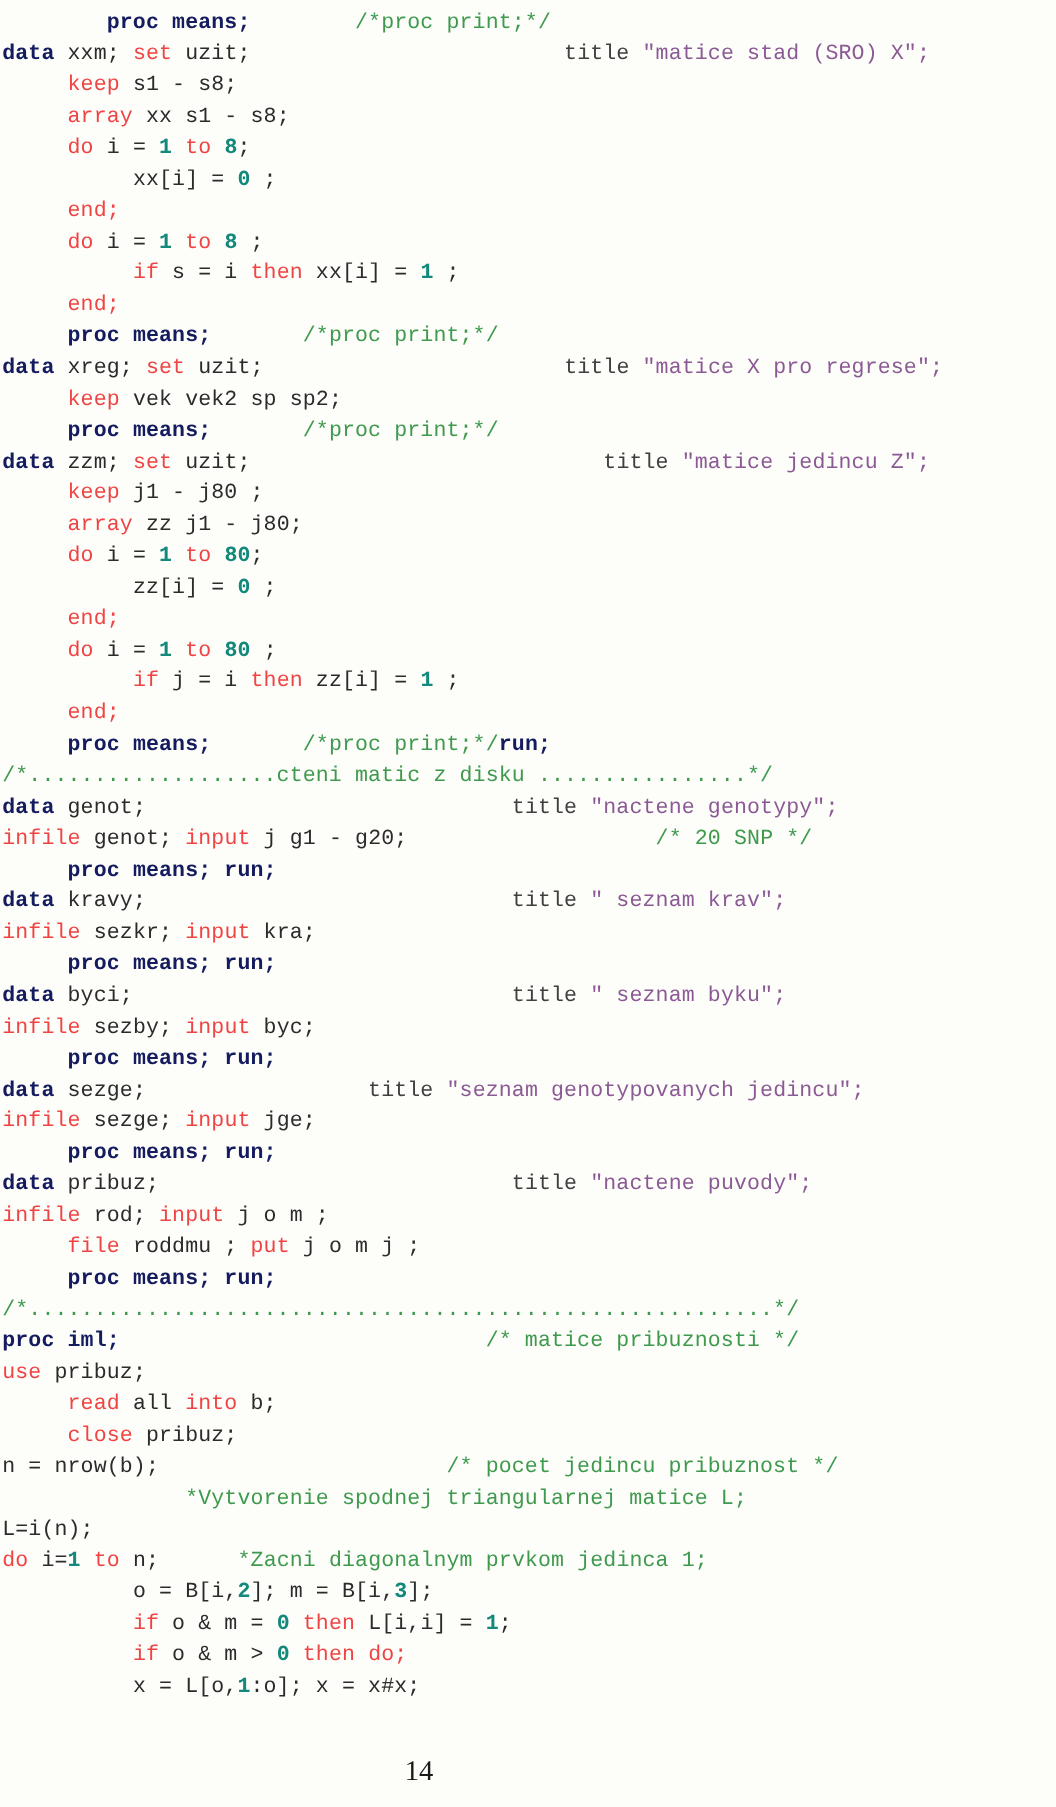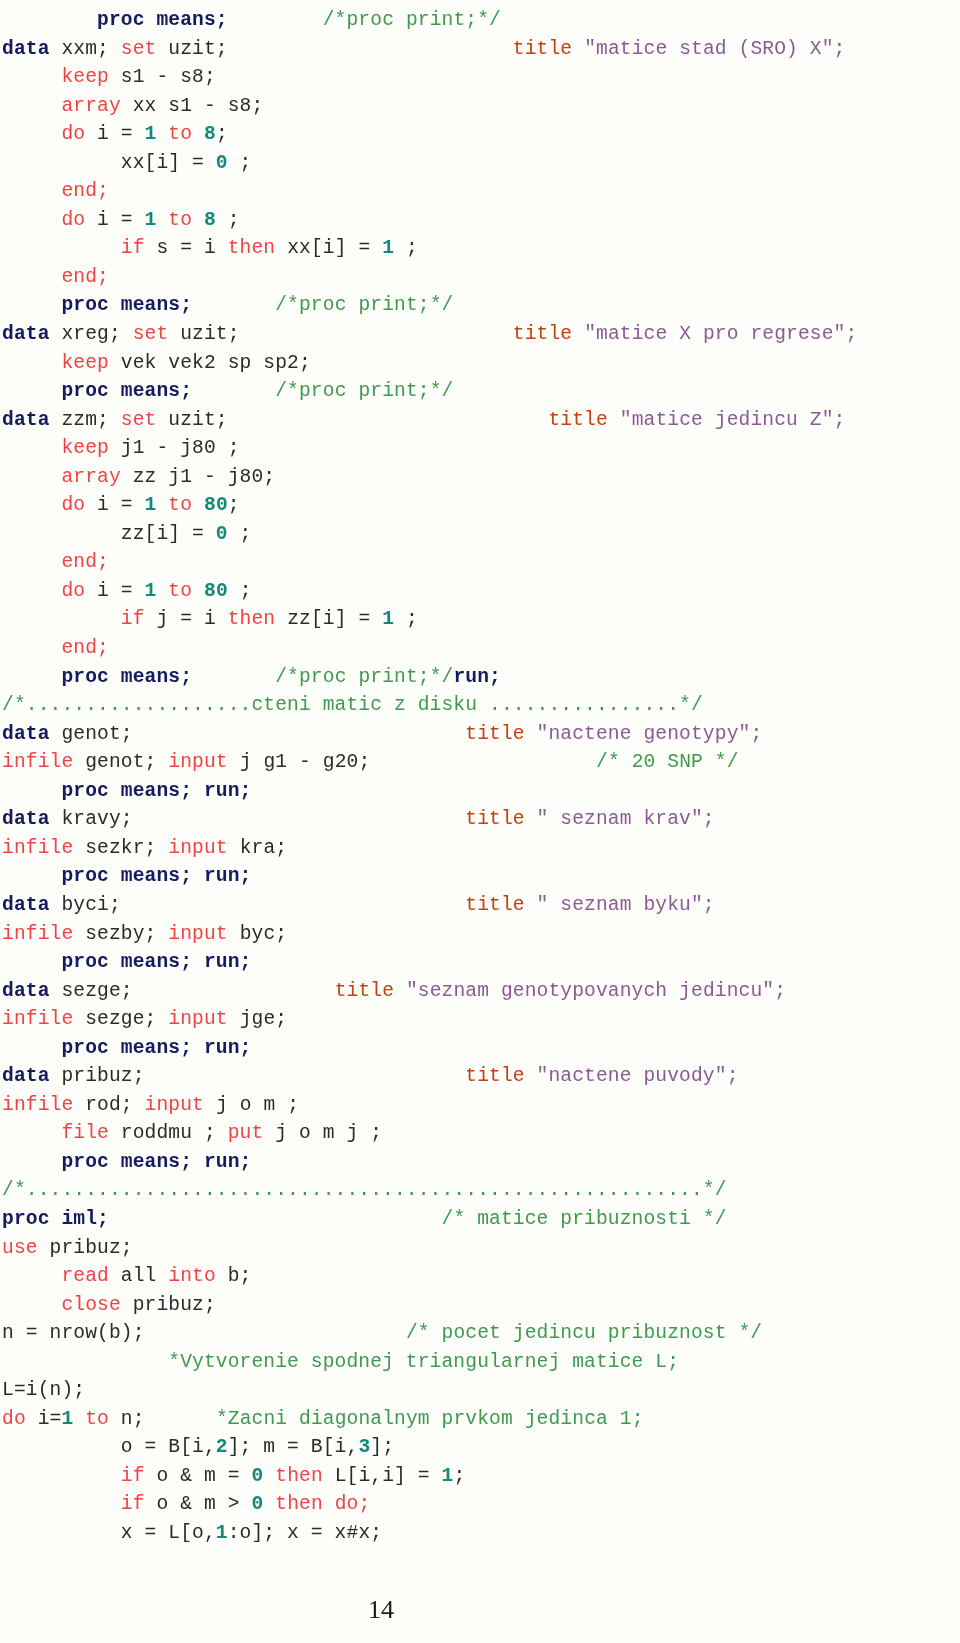--- a/index.html
+++ b/index.html
@@ -36,21 +36,21 @@
     height: 28.55px;
     white-space: pre;
   }
   
   .t-proc   { color: #141b5e; font-weight: bold; }
   .t-kw     { color: #ef4444; }
   .t-id     { color: #2b2b2b; }
   .t-num    { color: #12897a; font-weight: bold; }
   .t-cmt    { color: #3f9a4e; }
   .t-str    { color: #8b5a94; }
-  .t-title  { color: #c2410c; }
+  .t-title  { color: #404040; }
   .t-plain  { color: #2b2b2b; }
 
   #pagenum {
     position: absolute;
     left: 1px;
     right: 0;
     bottom: 18px;
     text-align: center;
     font-family: "Liberation Serif", "DejaVu Serif", serif;
     font-size: 26px;

